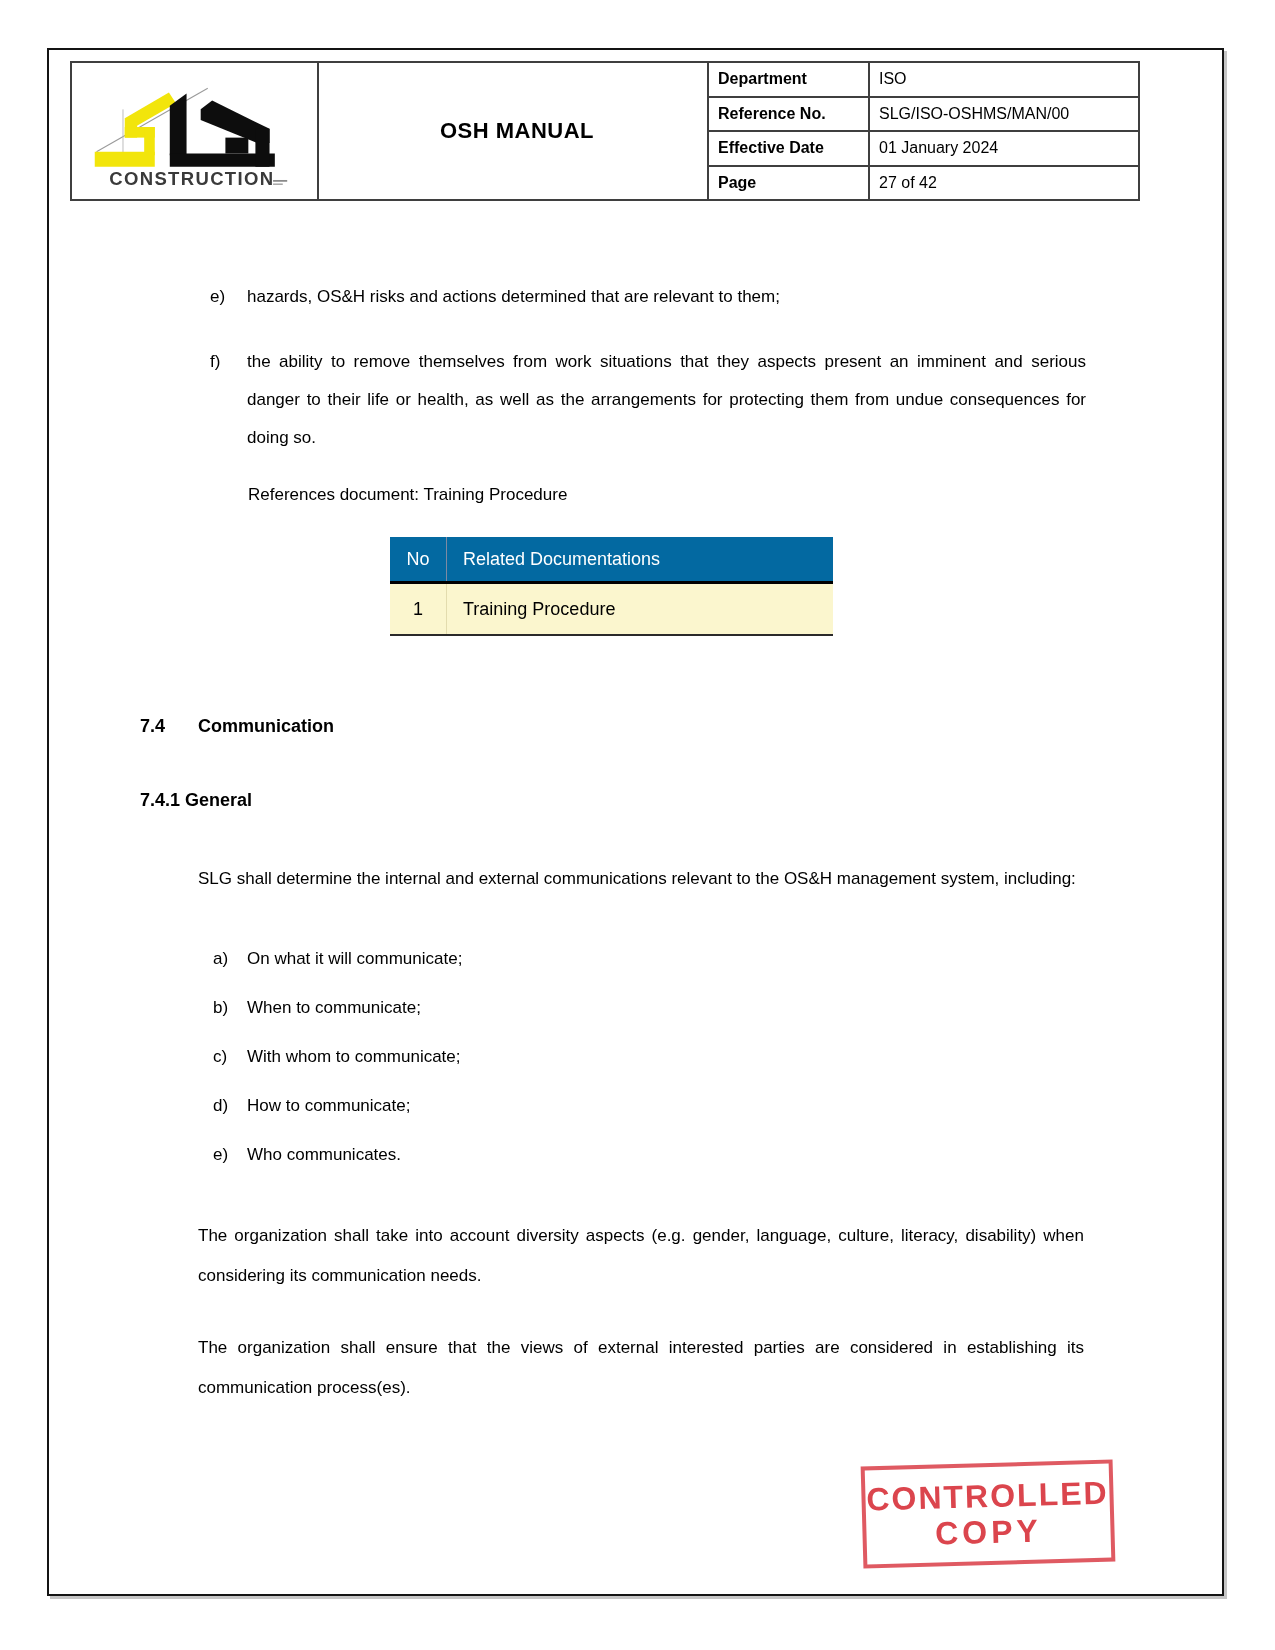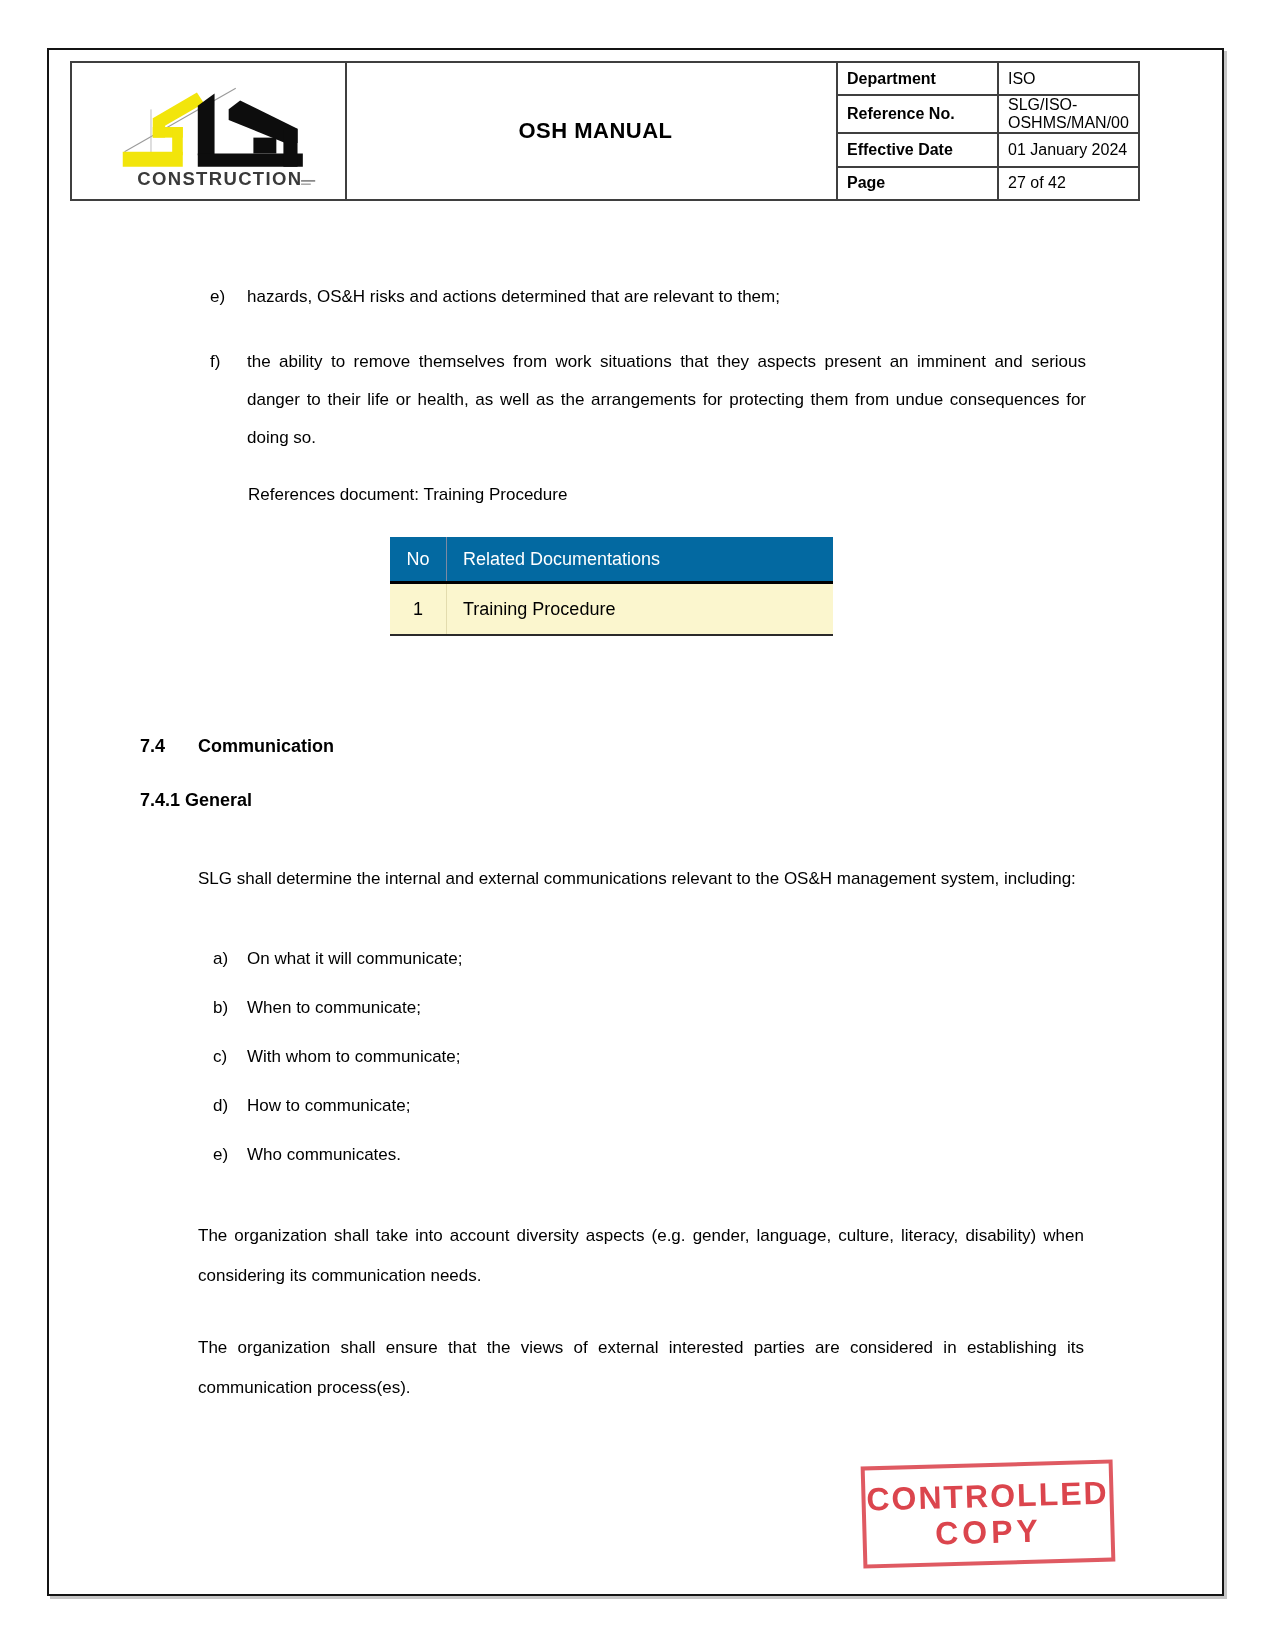--- a/index.html
+++ b/index.html
@@ -15,24 +15,24 @@
     position:absolute;left:47px;top:48px;width:1177px;height:1548px;
     border:2px solid #141414;
     box-shadow:3px 3px 0 rgba(150,150,150,.55);
     box-sizing:border-box;
   }
   
   .header-box{
     position:absolute;left:70px;top:61px;width:1070px;height:140px;
     border:2px solid #3f3f3f;box-sizing:border-box;display:flex;background:#fff;
   }
-  .logo-cell{width:247px;border-right:2px solid #3f3f3f;display:flex;align-items:center;justify-content:center;box-sizing:border-box;margin-left:28px;}
+  .logo-cell{width:247px;border-right:2px solid #3f3f3f;display:flex;align-items:center;justify-content:center;box-sizing:border-box;}
   .title-cell{flex:1;border-right:2px solid #3f3f3f;display:flex;align-items:center;justify-content:center;box-sizing:border-box;}
   .doc-title{font-size:22px;font-weight:bold;letter-spacing:.5px;margin-left:8px;}
-  .meta-table{width:300px;display:flex;flex-direction:column;box-sizing:border-box;font-size:16px;}
+  .meta-table{width:429px;display:flex;flex-direction:column;box-sizing:border-box;font-size:16px;}
   .meta-row{flex:1;display:flex;border-bottom:2px solid #3f3f3f;box-sizing:border-box;}
   .meta-row:last-child{border-bottom:none;}
   .meta-label{width:161px;font-weight:bold;display:flex;align-items:center;padding-left:9px;border-right:2px solid #3f3f3f;box-sizing:border-box;}
   .meta-value{flex:1;display:flex;align-items:center;padding-left:9px;box-sizing:border-box;}
   
   .txt{font-size:17px;line-height:38px;}
   .li{position:absolute;display:flex;}
   .li .marker{width:37px;flex:none;}
   .justify{text-align:justify;}
   .refline{position:absolute;left:248px;top:485px;font-size:17px;}
@@ -143,21 +143,21 @@
     <div class="hrow">
       <div class="c-no">No</div>
       <div class="c-doc">Related Documentations</div>
     </div>
     <div class="brow">
       <div class="c-no">1</div>
       <div class="c-doc">Training Procedure</div>
     </div>
   </div>
 
-  <div class="h-sec" style="left:140px;top:736px;">
+  <div class="h-sec" style="left:140px;top:716px;">
     <span class="sec-num">7.4</span><span>Communication</span>
   </div>
 
   <div class="h-sec" style="left:140px;top:790px;">7.4.1 General</div>
 
   <div class="para justify" style="top:860px;line-height:38px;">SLG shall determine the internal and external communications relevant to the OS&amp;H management system, including:</div>
 
   <div class="list2">
     <div class="li2">
       <span class="marker">a)</span>

